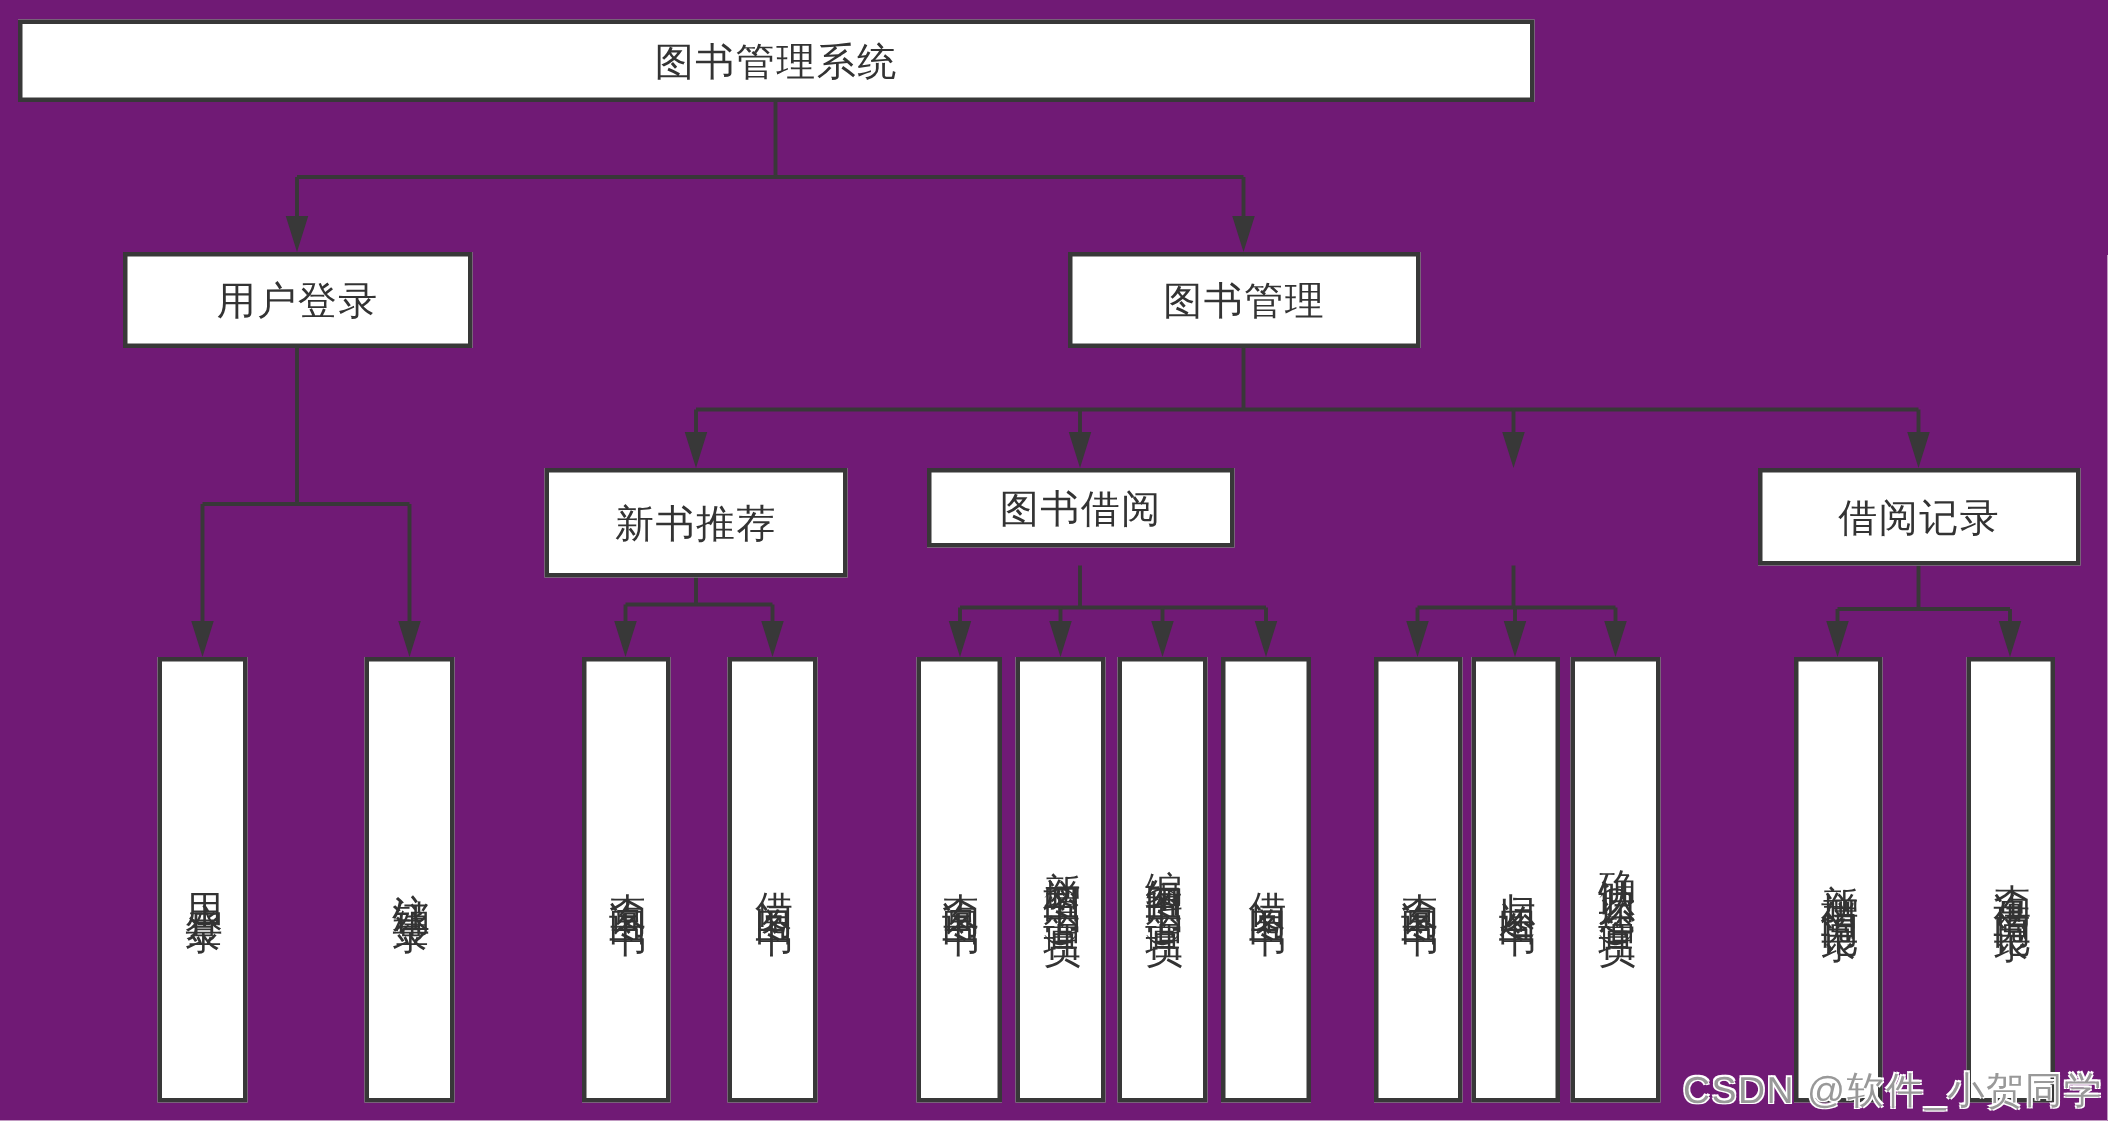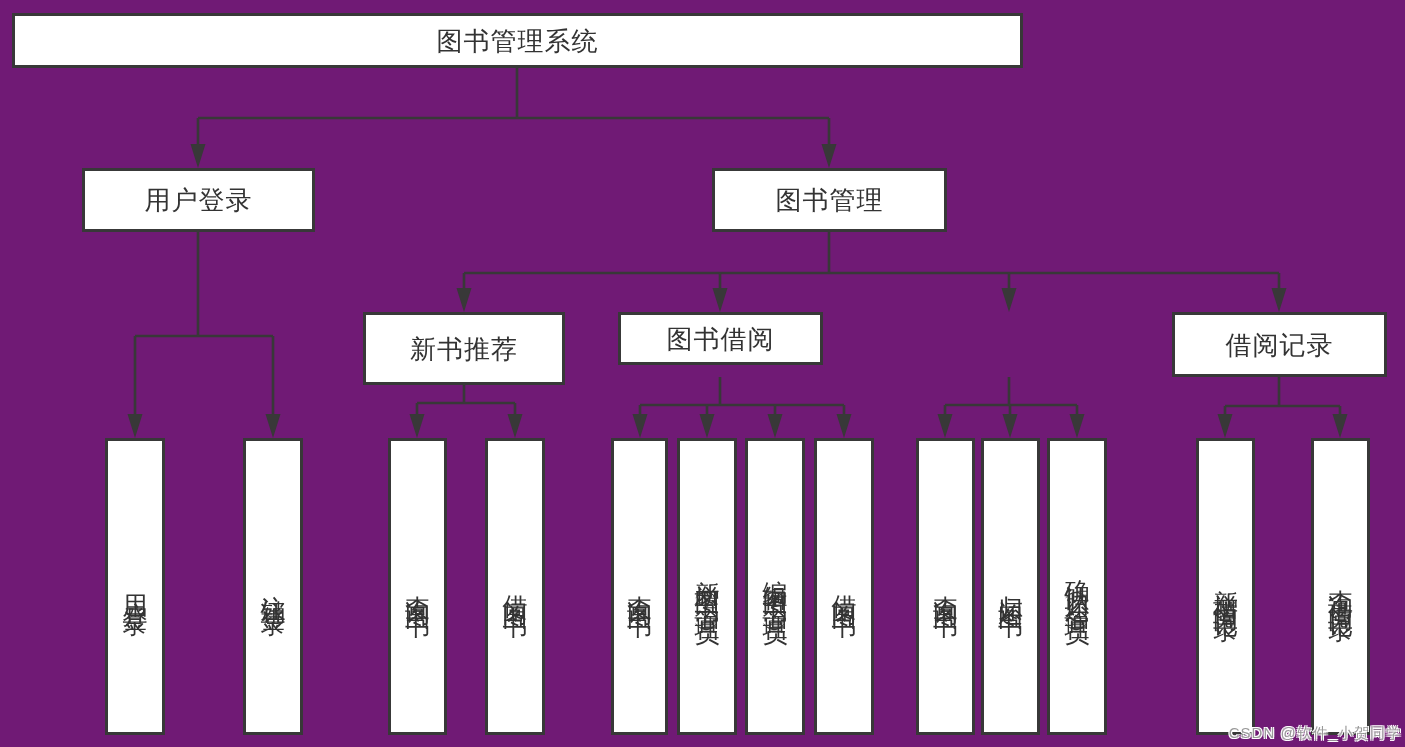--- a/index.html
+++ b/index.html
@@ -33,21 +33,21 @@
     text-orientation: mixed;
     font-size: 25px;
     letter-spacing: 6px;
     line-height: 1;
     white-space: nowrap;
   }
   #watermark {
     position: absolute;
     right: 3px;
     bottom: 4px;
-    font-size: 15px;
+    font-size: 25px;
     letter-spacing: 1px;
     color: #999999;
     text-shadow: -1px -1px 0 #ffffff, 1px -1px 0 #ffffff,
                  -1px 1px 0 #ffffff, 1px 1px 0 #ffffff;
     white-space: nowrap;
   }
 </style>
 </head>
 <body>
 

